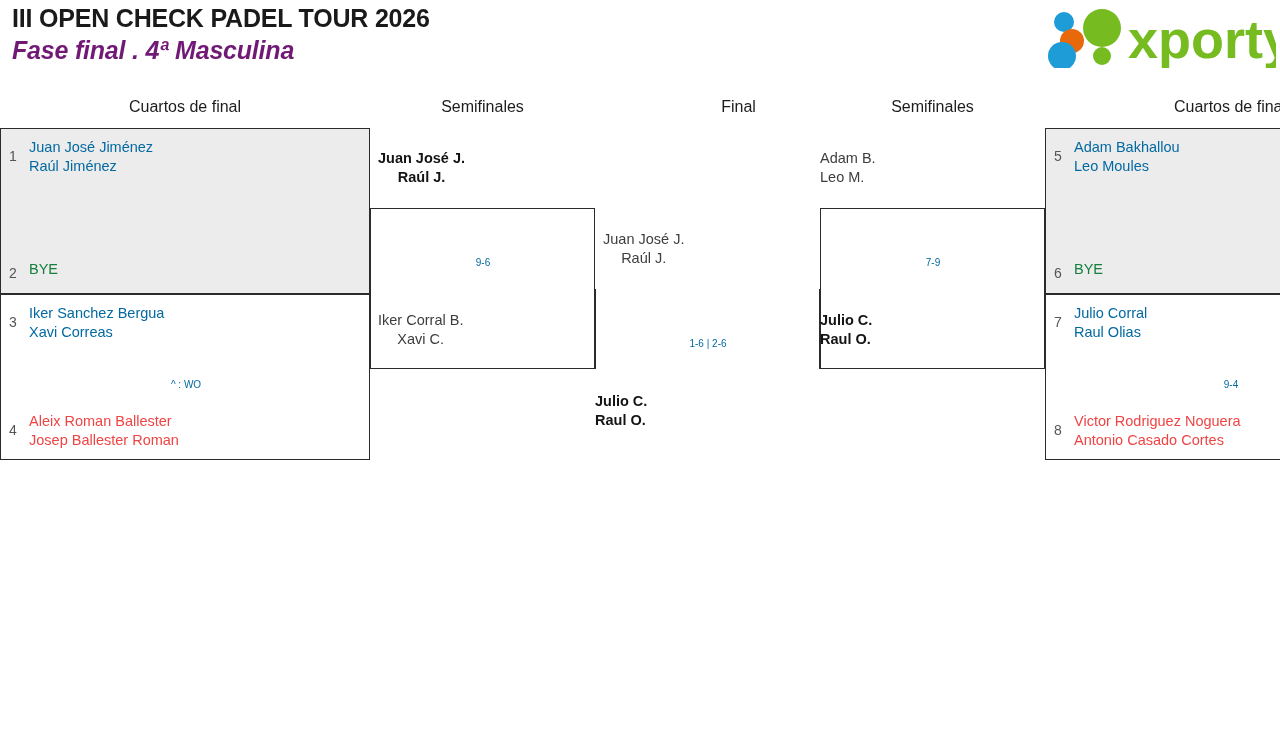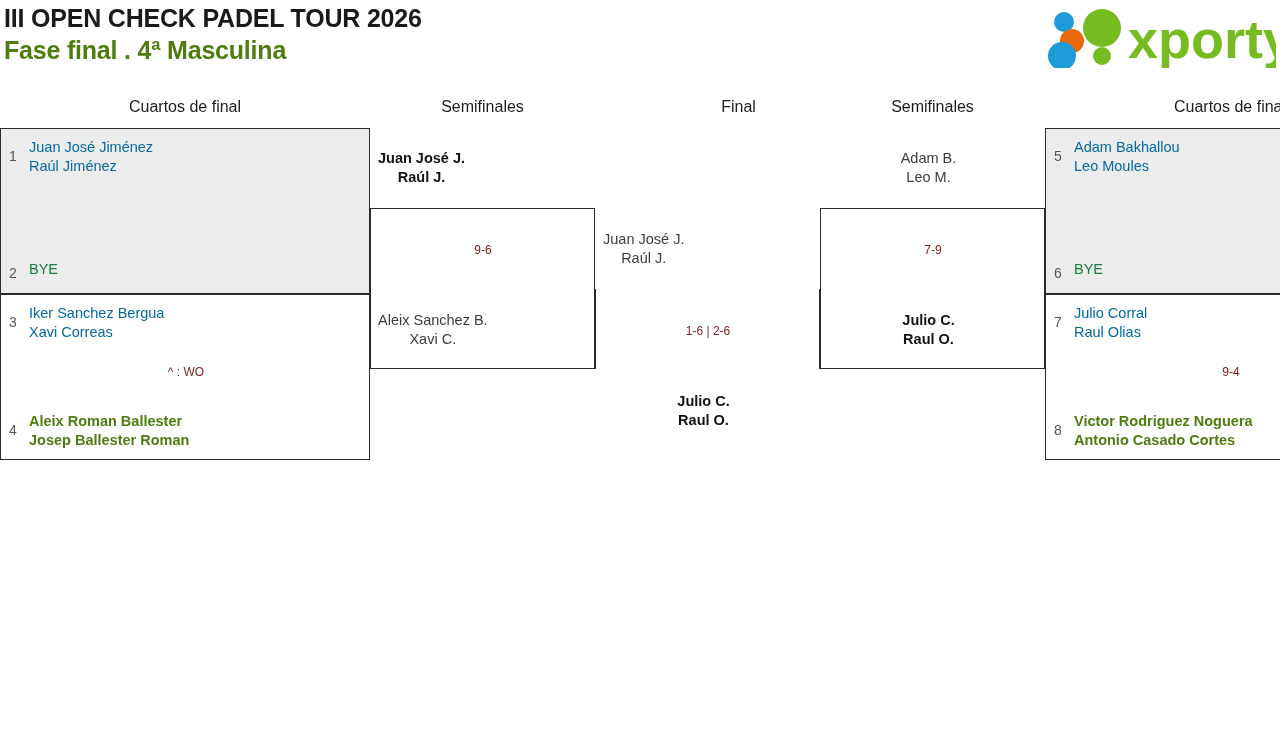--- a/index.html
+++ b/index.html
@@ -7,28 +7,28 @@
     width: 1280px; height: 730px;
     background: #ffffff;
     font-family: "Liberation Sans", sans-serif;
     color: #222222;
     overflow: hidden;
   }
   .page { position: relative; width: 1280px; height: 730px; }
 
   
   .header { position: absolute; left: 0; top: 0; width: 1280px; height: 72px; }
-  .title-block { position: absolute; left: 4px; top: 2px; }
+  .title-block { position: absolute; left: 12px; top: 2px; }
   .title-line1 {
     font-size: 25px; font-weight: 700; line-height: 32px;
     letter-spacing: -0.2px; color: #1a1a1a; white-space: nowrap;
   }
   .title-line2 {
     font-size: 25px; font-weight: 700; line-height: 32px;
-    letter-spacing: -0.2px; color: #4d7c0f; white-space: nowrap;
+    letter-spacing: -0.2px; color: #701a75; white-space: nowrap; font-style: italic;
   }
 
   .logo { position: absolute; right: 4px; top: 4px; width: 232px; height: 64px; }
   .logo svg { display: block; }
 
   
   .round-head {
     position: absolute; top: 96px;
     font-size: 16px; font-weight: 400; color: #1d1d1d;
     text-align: center; white-space: nowrap; line-height: 22px;
@@ -61,34 +61,34 @@
   }
   .team.left  { left: 8px;  right: auto; }
   .team.rightcol { left: 8px; }
   .seed {
     width: 20px; min-width: 20px; color: #555555; font-size: 14px;
     font-weight: 400; text-align: left; padding-top: 9px;
   }
   .names { display: flex; flex-direction: column; }
   .names .n { white-space: nowrap; }
   .winner .n { font-weight: 400; color: #0369a1; }
-  .loser  .n { font-weight: 700; color: #4d7c0f; }
+  .loser  .n { font-weight: 400; color: #ef4444; }
   .bye-row { align-items: center; }
   .bye-row .names .n { font-weight: 400; color: #15803d; }
 
   
   .t-top    { top: 9px; }
   .t-bottom { top: 126px; }
   .t-top-2line { top: 9px; }
   .t-bot-2line { top: 117px; }
 
   
   .score {
-    position: absolute; font-size: 12px; color: #7f1d1d;
-    font-weight: 400; white-space: nowrap; line-height: 20px;
+    position: absolute; font-size: 10px; color: #0369a1;
+    font-weight: 400; white-space: nowrap; line-height: 20px; margin-top: 13px;
   }
 
   
   .sf-box {
     position: absolute; border: 1px solid #2b2b2b;
     background: transparent;
   }
   .sf-left  { left: 370px; top: 208px; width: 225px; height: 161px; }
   .sf-right { left: 820px; top: 208px; width: 225px; height: 161px; }
   .final-box {
@@ -107,21 +107,21 @@
 
   
   .adv {
     position: absolute; font-size: 14.5px; line-height: 19px;
     white-space: nowrap;
     text-align: center;
   }
   .adv .n { display: block; }
   .adv.winner .n { font-weight: 700; color: #141414; }
   .adv.loser  .n { font-weight: 400; color: #3d3d3d; }
-  .adv.ralign { text-align: center; }
+  .adv.ralign { text-align: left; }
 </style>
 </head>
 <body>
 
 <div class="page">
 
   <div class="header">
     <div class="title-block">
       <div class="title-line1">III OPEN CHECK PADEL TOUR 2026</div>
       <div class="title-line2">Fase final . 4ª Masculina</div>
@@ -216,21 +216,21 @@
   <div class="sf-box sf-left"></div>
 
   <div class="adv winner" style="left:378px; top:149px;">
     <span class="n">Juan José J.</span>
     <span class="n">Raúl J.</span>
   </div>
 
   <div class="score" style="left:371px; width:224px; text-align:center; top:240px;">9-6</div>
 
   <div class="adv loser" style="left:378px; top:311px;">
-    <span class="n">Aleix Sanchez B.</span>
+    <span class="n">Iker Corral B.</span>
     <span class="n">Xavi C.</span>
   </div>
 
   <div class="sf-box sf-right"></div>
 
   <div class="adv loser ralign" style="left:820px; width:217px; top:149px;">
     <span class="n">Adam B.</span>
     <span class="n">Leo M.</span>
   </div>
 

